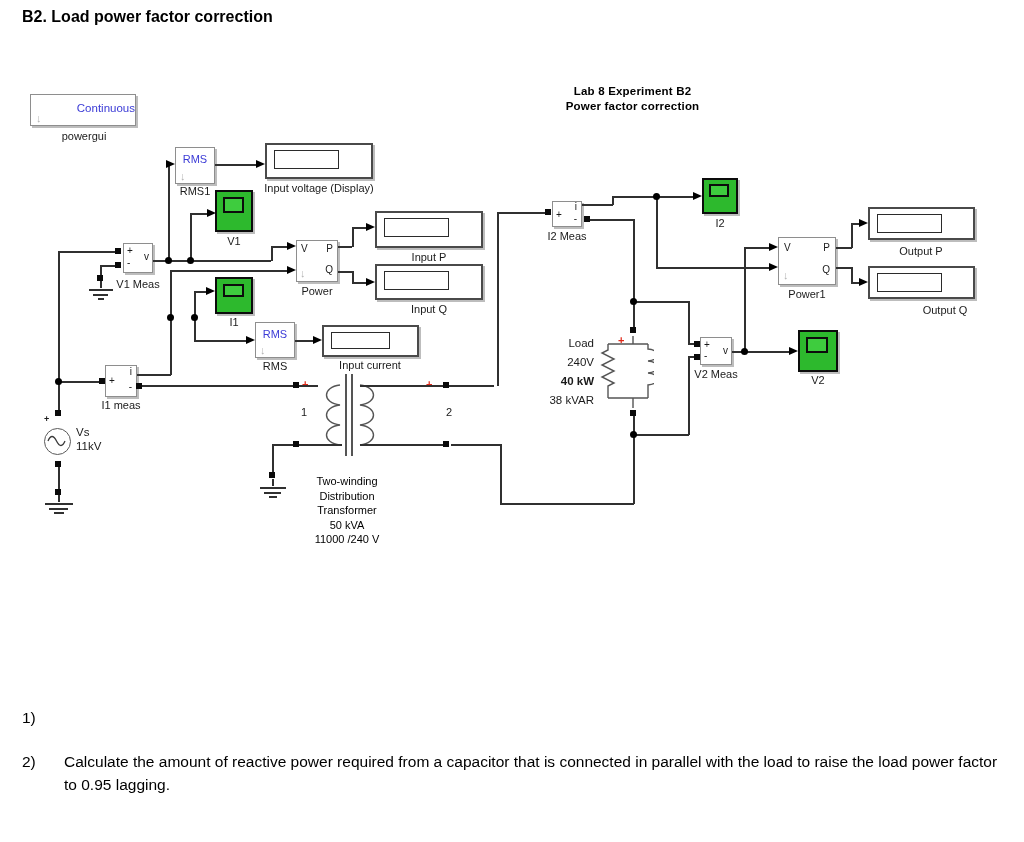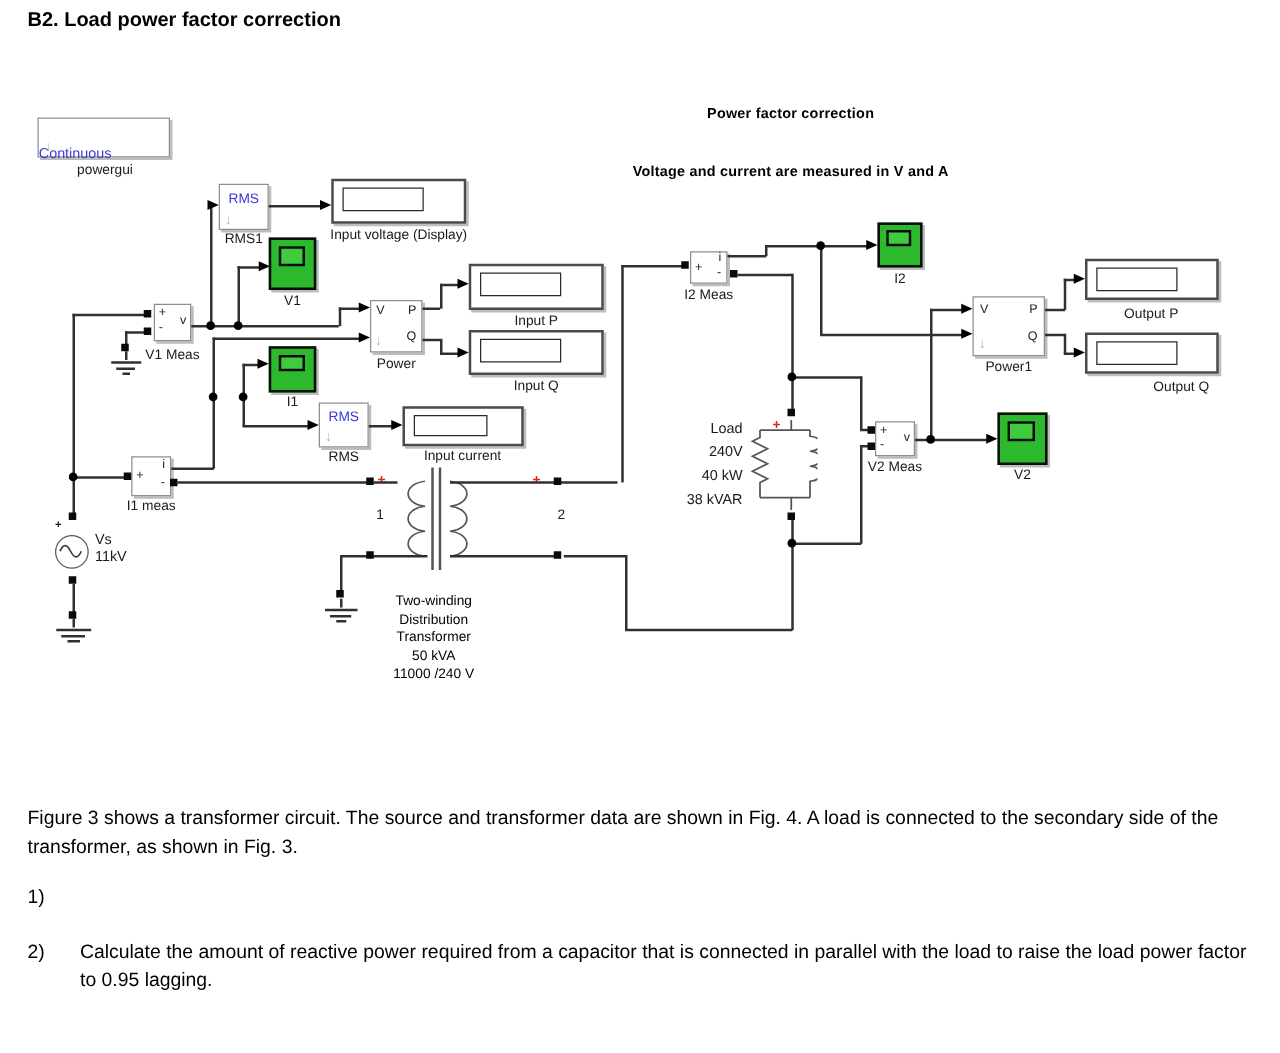--- a/index.html
+++ b/index.html
@@ -33,28 +33,28 @@
   .li .num{width:42px;flex:0 0 42px;}
 </style>
 </head>
 <body>
 
 <div id="page">
 
   <div class="h-title">B2. Load power factor correction</div>
 
   <div class="anno" style="left:450px;top:84px;width:365px;">
+    <div>Lab 8  Experiment B2</div>
     <div>Power factor correction</div>
   </div>
   <div class="anno" style="left:430px;top:131px;width:405px;">
-    <div>Voltage and current are measured in V and A</div>
   </div>
 
   <div class="blk" style="left:30px;top:94px;width:106px;height:32px;">
-    <div class="blue" style="text-align:left;margin-top:22px;font-size:11.5px;">Continuous</div>
+    <div class="blue" style="text-align:right;margin-top:7px;font-size:11.5px;">Continuous</div>
     <span class="gdn" style="left:5px;bottom:1px;"></span>
   </div>
   <div class="lbl" style="left:84px;top:130px;">powergui</div>
 
   <div class="blk" style="left:175px;top:147px;width:40px;height:37px;">
     <div class="blue" style="text-align:center;margin-top:5px;font-size:11px;">RMS</div>
     <span class="gdn" style="left:4px;bottom:1px;"></span>
   </div>
   <div class="lbl" style="left:195px;top:185px;">RMS1</div>
 
@@ -189,21 +189,21 @@
 
   <span class="redp" style="left:618px;top:335px;">+</span>
   <svg class="abs" style="left:598px;top:336px;" width="56" height="74">
     <path d="M35,0 L35,8 M10,8 L50,8 M10,62 L50,62 M35,62 L35,72" stroke="#555" stroke-width="1.4" fill="none"></path>
     <path d="M10,8 L10,14 L4,17 L16,23 L4,29 L16,35 L4,41 L16,47 L10,50 L10,62" stroke="#555" stroke-width="1.4" fill="none"></path>
     <path d="M50,8 L50,13 C62,14 62,24 50,25 C62,26 62,36 50,37 C62,38 62,48 50,49 L50,62" stroke="#555" stroke-width="1.4" fill="none"></path>
   </svg>
   <div class="abs" style="left:596px;top:337px;width:0;">
     <div class="lbl-l" style="right:2px;top:0;font-size:11.5px;">Load</div>
     <div class="lbl-l" style="right:2px;top:19px;font-size:11.5px;">240V</div>
-    <div class="lbl-l" style="right:2px;top:38px;font-size:11.5px;">40 kW</div>
+    <div class="lbl-l" style="right:2px;top:38px;font-size:11.5px;font-weight:bold;">40 kW</div>
     <div class="lbl-l" style="right:2px;top:57px;font-size:11.5px;">38 kVAR</div>
   </div>
 
   <div id="wires">
       <div class="wh" style="left: 58px; top: 251px; width: 60px;"></div>
       <div class="wh" style="left: 58px; top: 381px; width: 44px;"></div>
       <div class="wh" style="left: 100px; top: 265px; width: 18px;"></div>
       <div class="wh" style="left: 153px; top: 260px; width: 118px;"></div>
       <div class="wh" style="left: 271px; top: 246px; width: 18px;"></div>
       <div class="wh" style="left: 170px; top: 270px; width: 119px;"></div>
@@ -315,21 +315,20 @@
       <div class="wh" style="left: 88.75px; top: 289px; width: 24px; height: 2px;"></div>
       <div class="wh" style="left: 93.25px; top: 293.5px; width: 15px; height: 2px;"></div>
       <div class="wh" style="left: 97.75px; top: 298px; width: 6px; height: 2px;"></div>
       <div class="wv" style="left: 272px; top: 479px; height: 7px;"></div>
       <div class="wh" style="left: 259.75px; top: 487px; width: 26px; height: 2px;"></div>
       <div class="wh" style="left: 264.25px; top: 491.5px; width: 17px; height: 2px;"></div>
       <div class="wh" style="left: 268.75px; top: 496px; width: 8px; height: 2px;"></div>
     </div>
 
 
-  <div class="para">Figure 3 shows a transformer circuit. The source and transformer data are shown in Fig. 4. A load is connected to the secondary side of the transformer, as shown in Fig. 3.</div>
 
   <div class="li" style="top:707px;">
     <span class="num">1)</span>
   </div>
   <div class="li" style="top:751px;">
     <span class="num">2)</span>
     <span style="width:946px;">Calculate the amount of reactive power required from a capacitor that is connected in parallel with the load to raise the load power factor to 0.95 lagging.</span>
   </div>
 
 </div>

